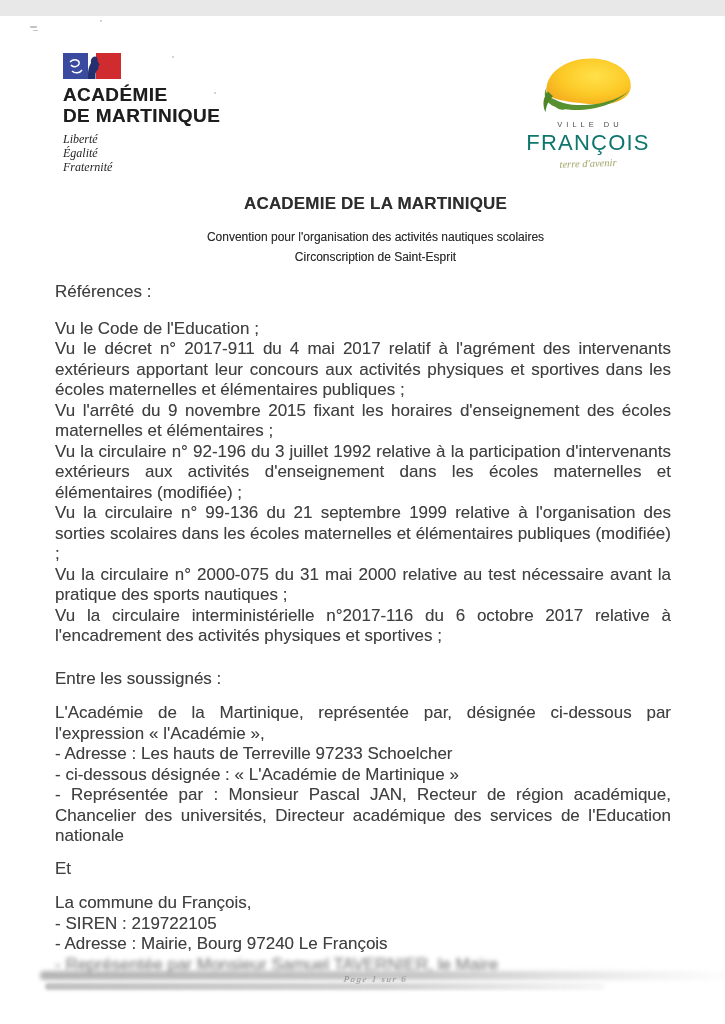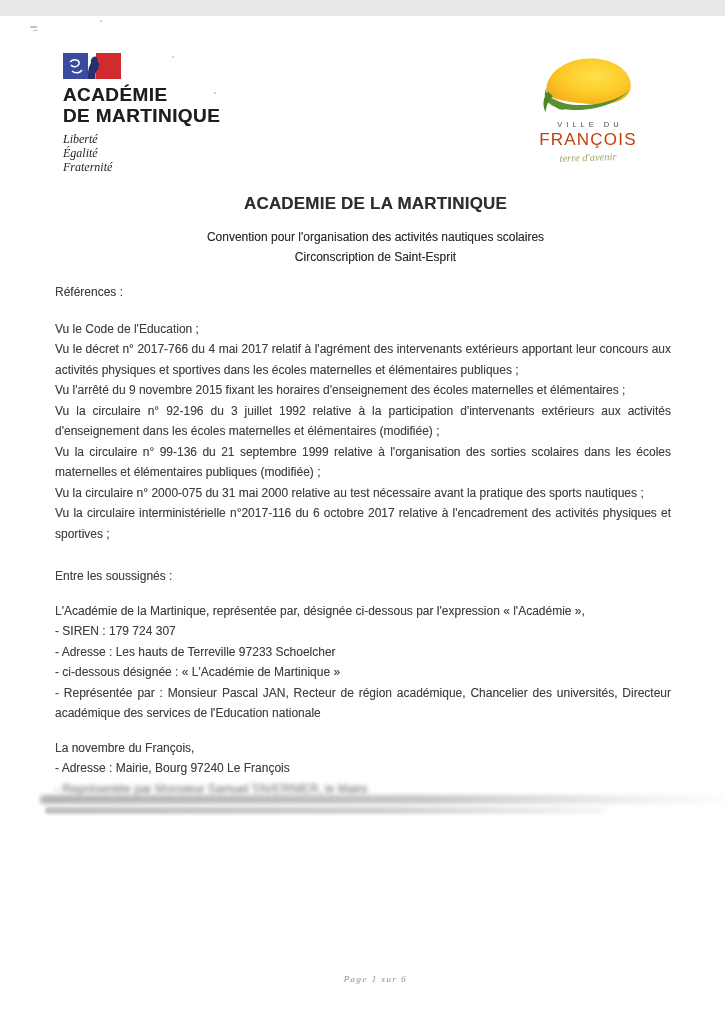--- a/index.html
+++ b/index.html
@@ -15,40 +15,40 @@
     margin-top:4px;font-weight:700;font-size:19px;line-height:21px;
     letter-spacing:0.4px;color:#1e1e1e;text-shadow:0 0 .4px rgba(30,30,30,.55);
   }
   .gov-motto{
     margin-top:6px;font-family:"Liberation Serif",serif;font-style:italic;
     font-size:12px;line-height:14px;color:#242424;
   }
   .ville-logo{position:absolute;left:524px;top:34px;width:128px;text-align:center;}
   .ville-mango{display:block;width:106px;height:68px;margin:0 auto;}
   .ville-line1{font-size:7.5px;letter-spacing:4px;color:#4c4c4c;margin-top:2px;padding-left:4px;}
-  .ville-line2{font-size:17px;letter-spacing:1.2px;color:#c2410c;margin-top:1px;}
+  .ville-line2{font-size:22px;letter-spacing:1.2px;color:#0f766e;margin-top:1px;}
   .ville-tagline{
     font-family:"Liberation Serif",serif;font-style:italic;font-size:10.5px;
     color:#8e9147;opacity:.85;filter:blur(.3px);transform:rotate(-2deg);margin-top:2px;
   }
   
   .doc-heading{
     position:absolute;left:0;right:0;top:178px;text-align:center;
     font-weight:700;font-size:17px;color:#2d2d2d;letter-spacing:.2px;
     text-shadow:0 0 .3px rgba(45,45,45,.5);
   }
   .doc-subtitle{
     position:absolute;left:0;right:0;top:211px;text-align:center;
     font-weight:400;font-size:12px;line-height:20px;color:#2d2d2d;
     text-shadow:0 0 .3px rgba(45,45,45,.5);
   }
   
   .body{
     position:absolute;left:55px;top:266px;width:616px;
-    font-size:12px;line-height:20.5px;color:#404040;
+    font-size:17px;line-height:20.5px;color:#404040;
     text-shadow:0 0 .3px rgba(64,64,64,.4);
   }
   .body p{margin:0;text-align:justify;}
   .refs-label{margin-bottom:16px !important;}
   .entre{margin-top:22px !important;}
   .party-intro{margin-top:14px !important;}
   .et{margin-top:12px !important;}
   
   .smudge-text{
     margin-top:1px;filter:blur(2.3px);color:#6d6d6d;opacity:.9;
@@ -129,37 +129,38 @@
   <div class="doc-heading">ACADEMIE DE LA MARTINIQUE</div>
   <div class="doc-subtitle">
     <div>Convention pour l'organisation des activités nautiques scolaires</div>
     <div>Circonscription de Saint-Esprit</div>
   </div>
 
   <div class="body">
     <p class="refs-label">Références :</p>
 
     <p>Vu le Code de l'Education ;</p>
-    <p>Vu le décret n° 2017-766 du 4 mai 2017 relatif à l'agrément des intervenants extérieurs apportant leur concours aux activités physiques et sportives dans les écoles maternelles et élémentaires publiques ;</p>
+    <p>Vu le décret n° 2017-911 du 4 mai 2017 relatif à l'agrément des intervenants extérieurs apportant leur concours aux activités physiques et sportives dans les écoles maternelles et élémentaires publiques ;</p>
     <p>Vu l'arrêté du 9 novembre 2015 fixant les horaires d'enseignement des écoles maternelles et élémentaires ;</p>
     <p>Vu la circulaire n° 92-196 du 3 juillet 1992 relative à la participation d'intervenants extérieurs aux activités d'enseignement dans les écoles maternelles et élémentaires (modifiée) ;</p>
     <p>Vu la circulaire n° 99-136 du 21 septembre 1999 relative à l'organisation des sorties scolaires dans les écoles maternelles et élémentaires publiques (modifiée) ;</p>
     <p>Vu la circulaire n° 2000-075 du 31 mai 2000 relative au test nécessaire avant la pratique des sports nautiques ;</p>
     <p>Vu la circulaire interministérielle n°2017-116 du 6 octobre 2017 relative à l'encadrement des activités physiques et sportives ;</p>
 
     <p class="entre">Entre les soussignés :</p>
 
     <p class="party-intro">L'Académie de la Martinique, représentée par, désignée ci-dessous par l'expression « l'Académie »,</p>
-    <p>- SIREN : 179 724 307</p>
     <p>- Adresse : Les hauts de Terreville 97233 Schoelcher</p>
     <p>- ci-dessous désignée : « L'Académie de Martinique »</p>
     <p>- Représentée par : Monsieur Pascal JAN, Recteur de région académique, Chancelier des universités, Directeur académique des services de l'Education nationale</p>
 
+    <p class="et">Et</p>
 
-    <p class="party-intro">La novembre du François,</p>
+    <p class="party-intro">La commune du François,</p>
+    <p>- SIREN : 219722105</p>
     <p>- Adresse : Mairie, Bourg 97240 Le François</p>
 
     <p class="smudge-text">- Représentée par Monsieur Samuel TAVERNIER, le Maire</p>
     <div class="smudge-bar1"></div>
     <div class="smudge-bar2"></div>
   </div>
 
   <div class="footer">Page 1 sur 6</div>
 
 </div>

